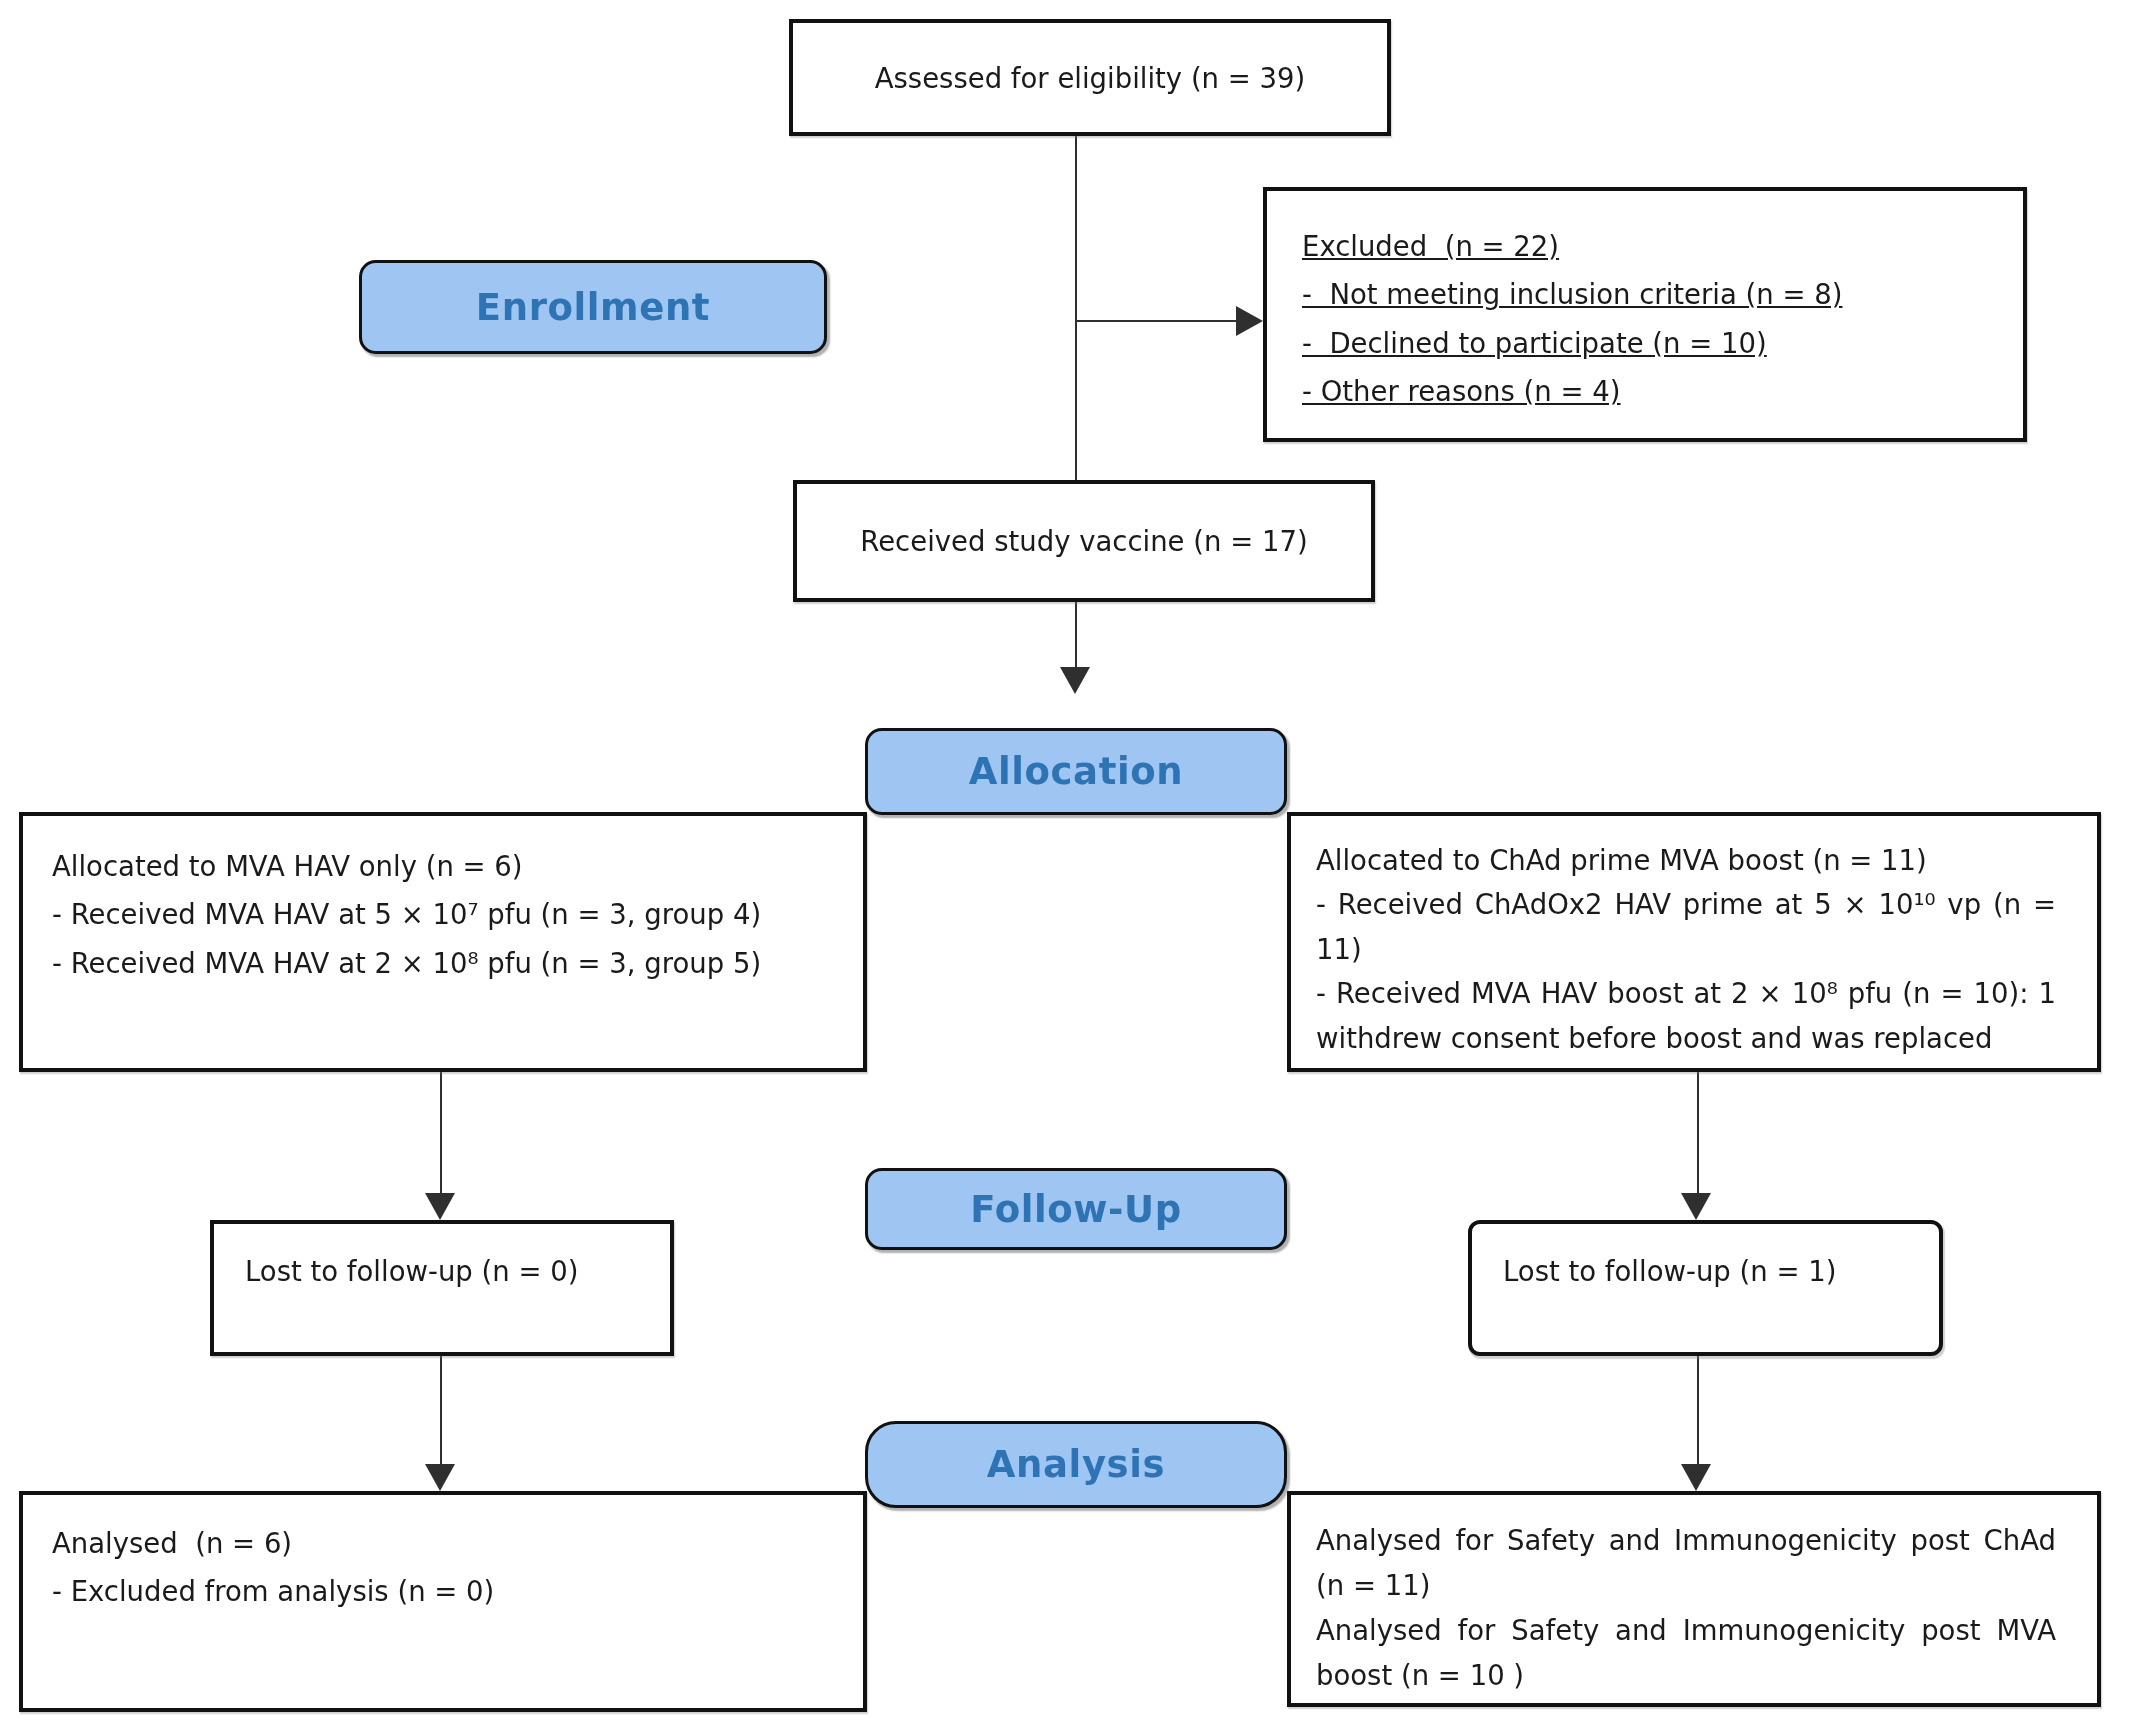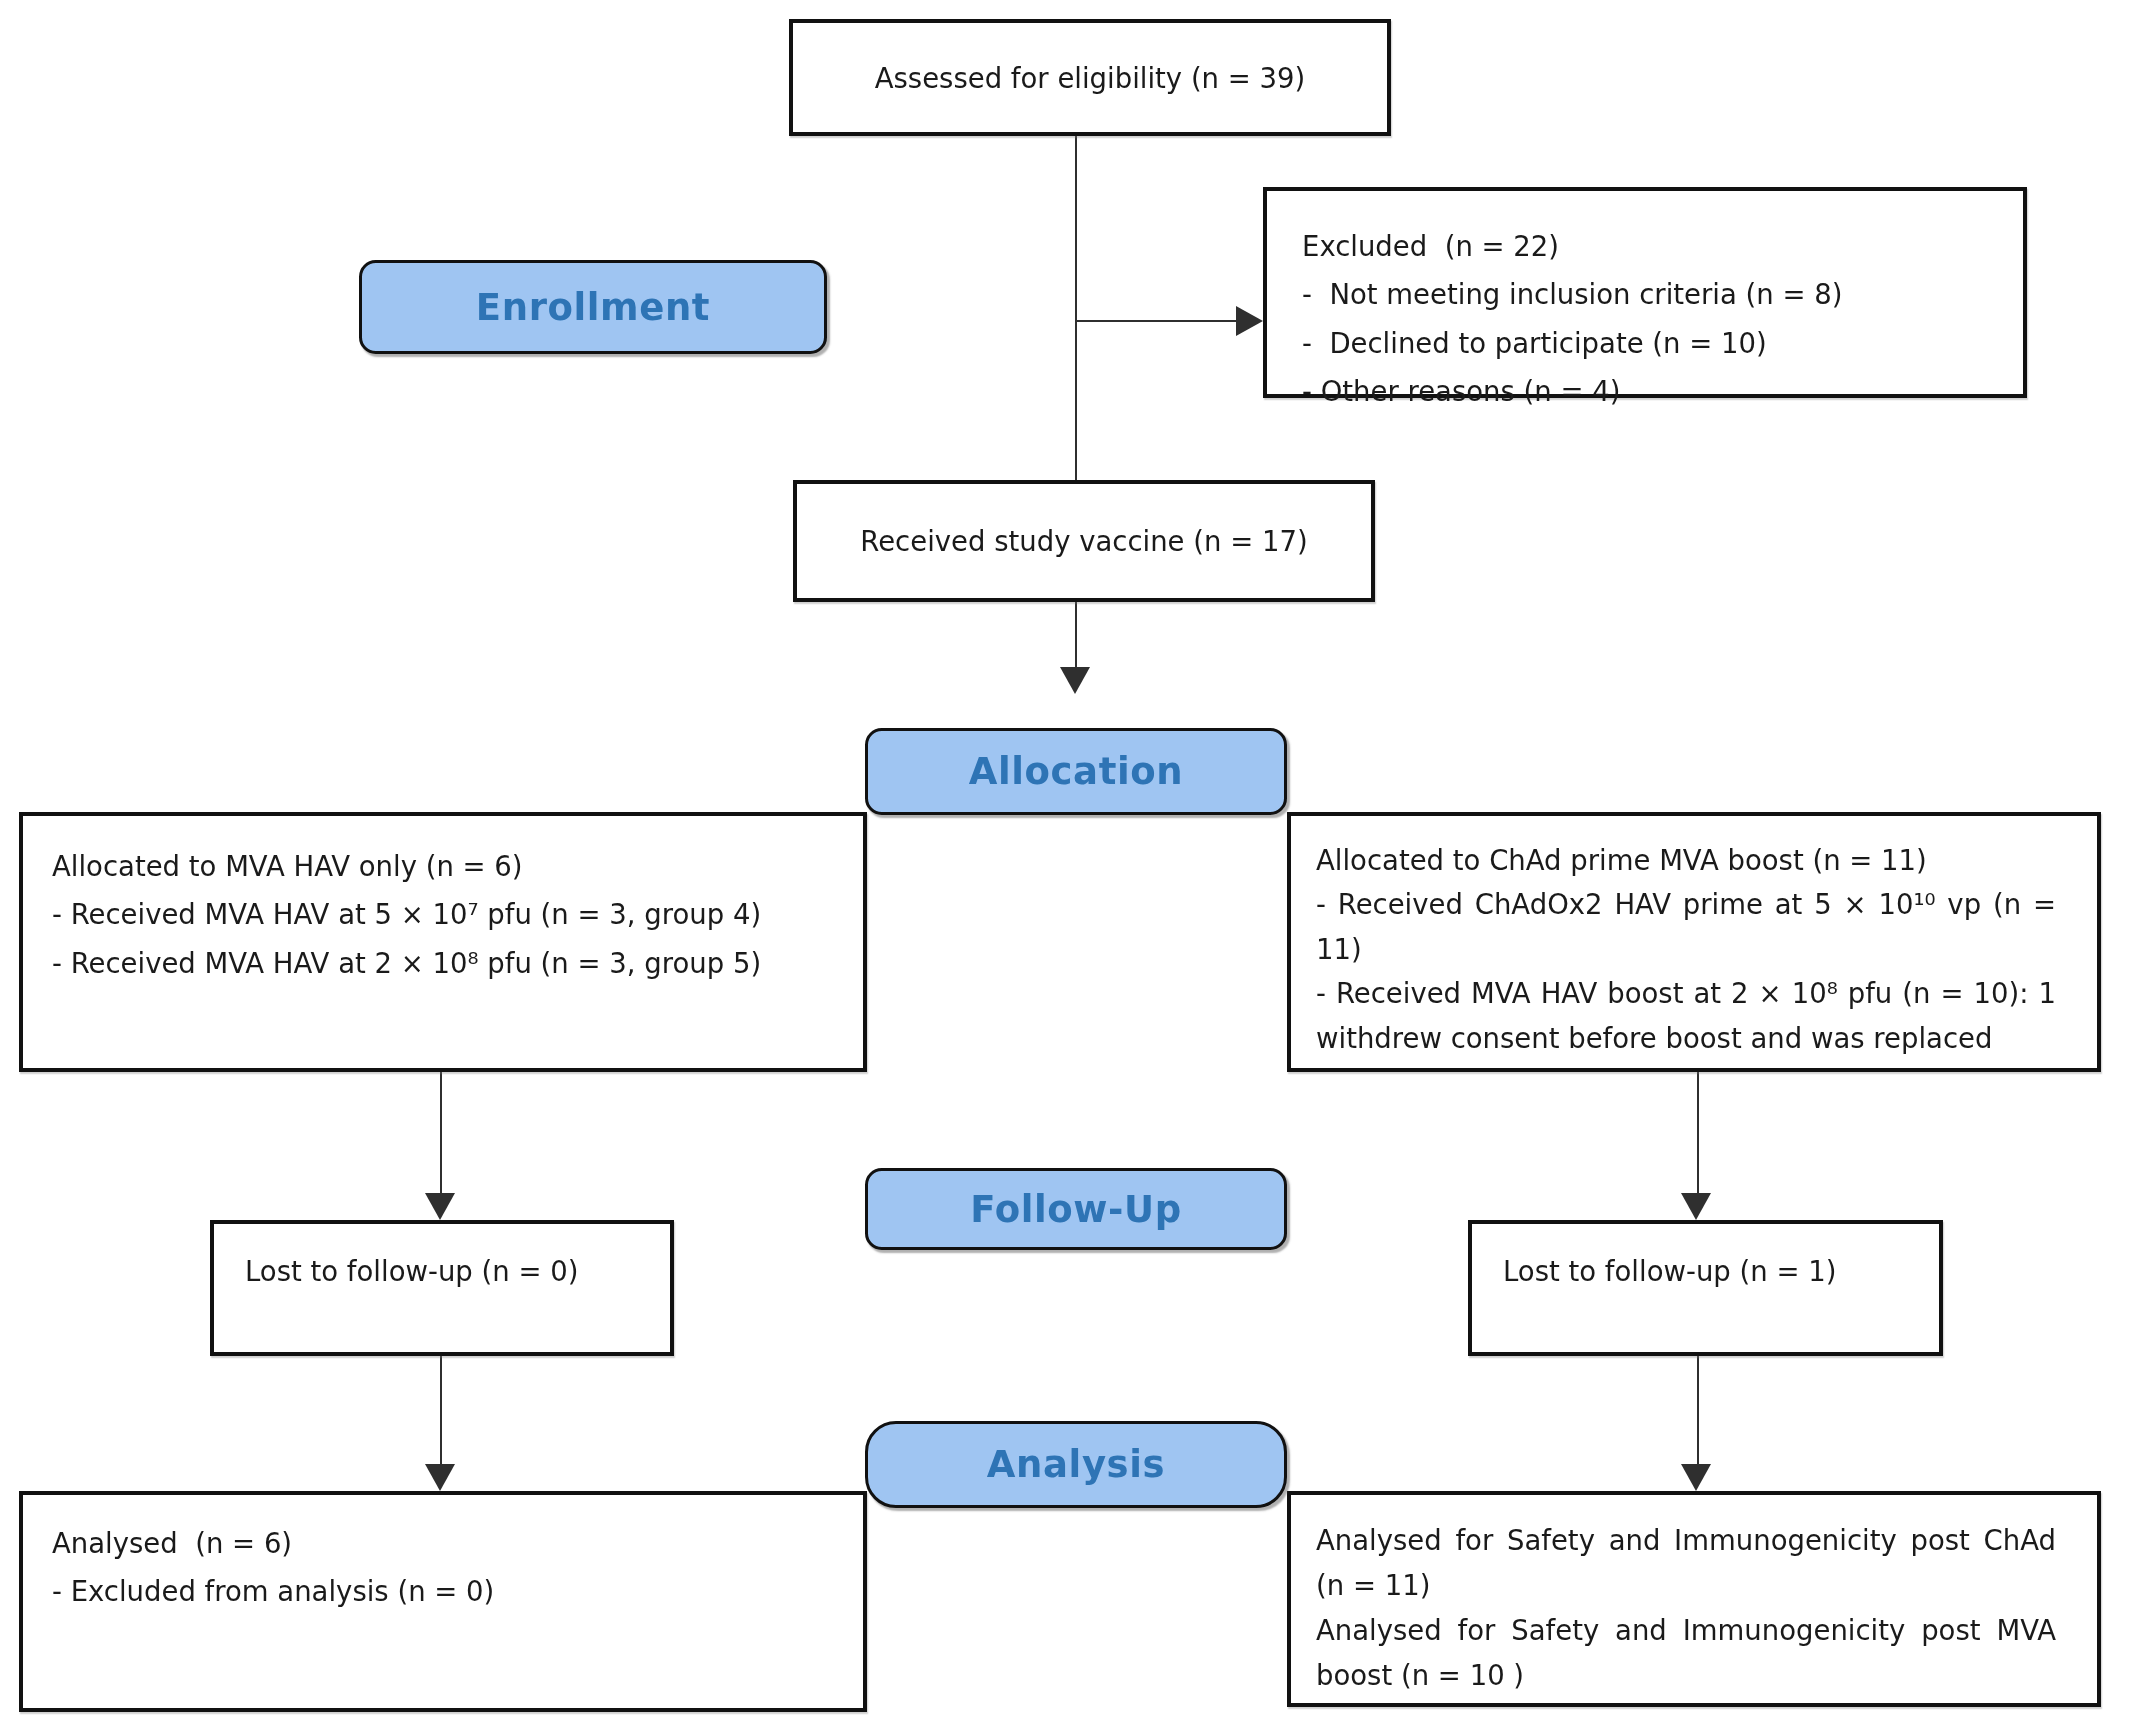--- a/index.html
+++ b/index.html
@@ -64,28 +64,28 @@
   .arrow-right {
     position: absolute; width: 0; height: 0;
     border-top: 15.5px solid transparent;
     border-bottom: 15.5px solid transparent;
     border-left: 27.5px solid var(--line, #111111);
   }
 
   
   #box-assessed       { left: 789px; top: 19px;   width: 602px; height: 117px; }
   #stage-enrollment   { left: 343px;  top: 260px;  width: 468px;  height: 94px; margin-left: 16px; }
-  #box-excluded       { left: 1263px; top: 187px;  width: 764px; height: 211px; }
+  #box-excluded       { left: 1263px; top: 187px;  width: 764px; height: 255px; text-decoration: underline; }
   #box-received       { left: 793px; top: 480px;  width: 582px;  height: 122px; }
   #stage-allocation   { left: 865px; top: 728px; width: 422px;  height: 87px; }
   #box-alloc-left     { left: 19px;   top: 812px; width: 848px; height: 260px; }
   #box-alloc-right    { left: 1287px; top: 812px; width: 814px; height: 260px; }
   #stage-followup     { left: 865px; top: 1168px; width: 422px;  height: 82px; }
   #box-lost-left      { left: 210px;  top: 1220px; width: 464px;  height: 136px; }
-  #box-lost-right     { left: 1468px; top: 1220px; width: 475px;  height: 136px; }
+  #box-lost-right     { left: 1468px; top: 1220px; width: 475px;  height: 136px; border-radius: 12px; }
   #stage-analysis     { left: 865px; top: 1421px; width: 422px;  height: 87px; border-radius: 31px; }
   #box-analysed-left  { left: 19px;   top: 1491px; width: 848px; height: 221px; }
   #box-analysed-right { left: 1287px; top: 1491px; width: 814px; height: 216px; }
 
   #ln-assessed-received  { left: 1075px; top: 135px;  height: 345px; }
   #ln-branch-excluded    { left: 1076px; top: 320px;  width: 160px; }
   #ar-branch-excluded    { left: 1236px; top: 306px; }
   #ln-received-alloc     { left: 1075px; top: 601px; height: 67px; }
   #ar-received-alloc     { left: 1060px; top: 667px; }
   #ln-allocL-lostL       { left: 440px;  top: 1070px; height: 123px; }

